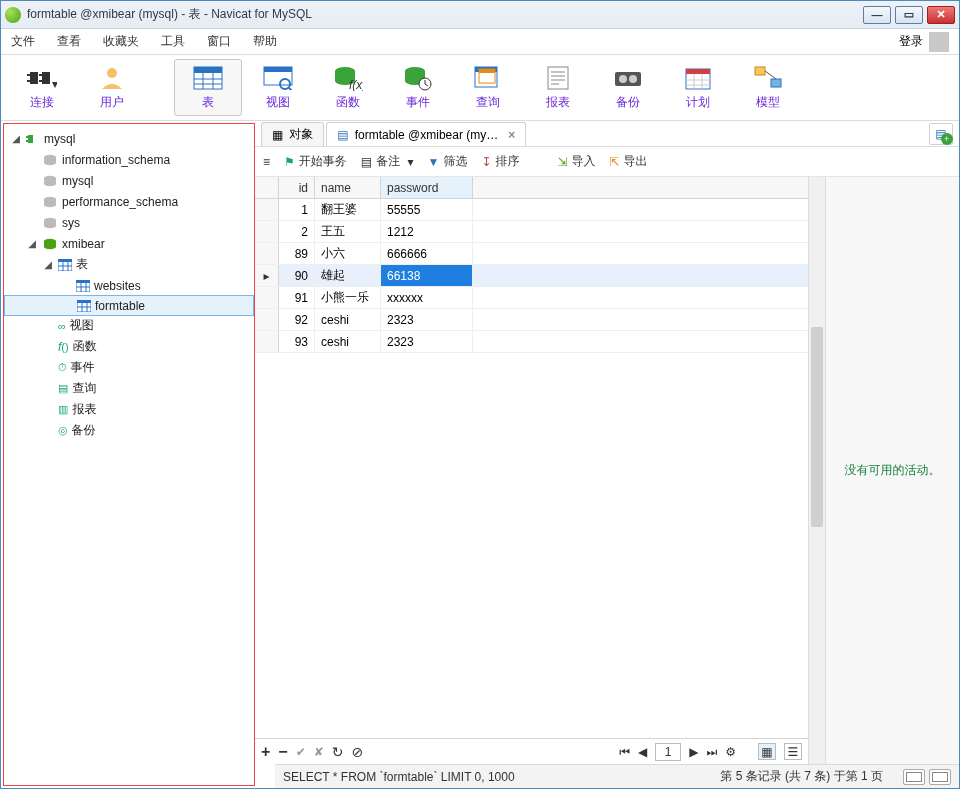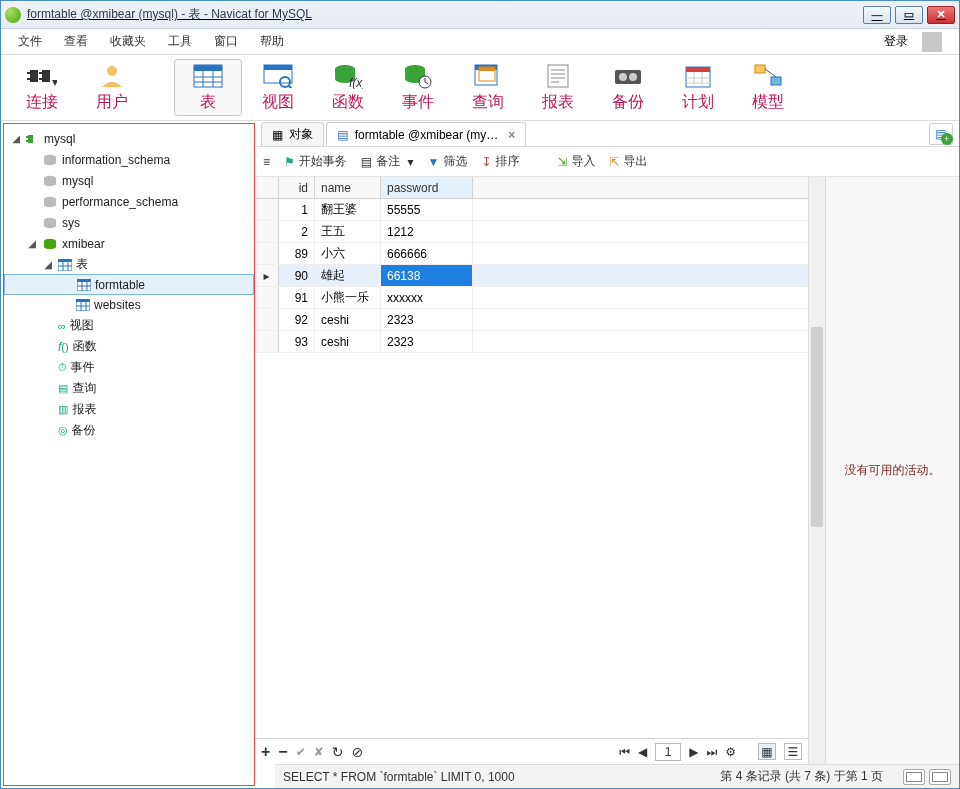--- a/index.html
+++ b/index.html
@@ -1,32 +1,32 @@
 <!DOCTYPE html>
 <html><head>
 <meta charset="utf-8">
 <style>
 * { box-sizing: border-box; margin: 0; padding: 0; font-family: "Microsoft YaHei", "Segoe UI", Tahoma, sans-serif; font-size: 12px; }
 html, body { width: 960px; height: 789px; background: #f0f0f0; overflow: hidden; }
 .window { width: 960px; height: 789px; background: #fff; border: 1px solid #4a8bc2; display: flex; flex-direction: column; }
-.titlebar { height: 28px; background: linear-gradient(#eef2f7,#e6ecf3); border-bottom:1px solid #c9d4e0; display:flex; align-items:center; padding:0 4px;text-decoration:underline; }
+.titlebar { height: 28px; background: linear-gradient(#eef2f7,#e6ecf3); border-bottom:1px solid #c9d4e0; display:flex; align-items:center; padding:0 4px; }
 .titlebar .icon { width:16px; height:16px; border-radius:50%; background:radial-gradient(circle at 30% 30%,#a6e05c,#4ca310); margin-right:6px; }
 .titlebar .title { flex:1; color:#2f3b4a; }
 .winbtns { display:flex; gap:4px; }
 .winbtn { width:28px; height:18px; border:1px solid #5a7fa6; background:linear-gradient(#f4f8fc,#d8e4f0); border-radius:2px; display:flex; align-items:center; justify-content:center; color:#2f3b4a; font-weight:bold; font-size:11px; }
 .winbtn.close { background:linear-gradient(#f07878,#c83030); border-color:#a02020; color:#fff; }
-.menubar { height:26px; border-bottom:1px solid #dcdcdc; display:flex; align-items:center; padding:0 17px; gap:22px; }
+.menubar { height:26px; border-bottom:1px solid #dcdcdc; display:flex; align-items:center; padding:0 10px; gap:22px; }
 .menubar .item { color:#333; cursor:default; }
 .menubar .spacer { flex:1; }
-.menubar .login { display:flex; align-items:center; gap:14px; }
+.menubar .login { display:flex; align-items:center; gap:6px; }
 .avatar-sq { width:20px; height:20px; background:#c8c8c8; }
 .toolbar { height:66px; border-bottom:1px solid #dcdcdc; display:flex; align-items:stretch; padding:0 6px; }
 .tbtn { width:68px; display:flex; flex-direction:column; align-items:center; justify-content:center; gap:2px; border:1px solid transparent; border-radius:3px; margin:4px 1px; }
 .tbtn.active { background:#f7f7f7; border-color:#c9c9c9; }
-.tbtn .lbl { color:#be185d; font-size:16px; }
+.tbtn .lbl { color:#6d28d9; font-size:12px; }
 .ticon { width:34px; height:28px; display:flex; align-items:center; justify-content:center; }
 svg { display:block; }
 .body { flex:1; display:flex; min-height:0; }
 .sidebar { width:252px; border:1px solid #e44; border-right:1px solid #e44; margin:2px 0 2px 2px; overflow:auto; background:#fff; }
 .tree { padding:4px 0; }
 .trow { display:flex; align-items:center; height:21px; padding-left:6px; gap:4px; white-space:nowrap; }
 .trow.sel { background:#e5f1fb; border:1px solid #7eb4ea; margin:-1px 0; }
 .tw { display:inline-block; width:12px; text-align:center; color:#555; font-size:10px; }
 .indent1 { padding-left:22px; } .indent2 { padding-left:38px; } .indent3 { padding-left:56px; }
 .trow .txt { color:#222; }
@@ -48,21 +48,21 @@
 .grow { display:flex; height:22px; border-bottom:1px solid #eee; }
 .gcell { border-right:1px solid #eee; padding:2px 6px; display:flex; align-items:center; }
 .gcell.rowh { width:24px; justify-content:center; background:#f7f7f7; border-right:1px solid #d4d4d4; color:#333; }
 .gcell.c-id { width:36px; justify-content:flex-end; } .gcell.c-name { width:66px; } .gcell.c-pass { width:92px; }
 .grow.sel .gcell.c-pass { background:#1e7fe0; color:#fff; }
 .grow.sel { background:#e8f0fb; }
 .gridfooter { height:26px; border-top:1px solid #d4d4d4; display:flex; align-items:center; padding:0 6px; gap:8px; color:#333; }
 .gridfooter .nav { margin-left:auto; display:flex; align-items:center; gap:8px; }
 .pgnum { width:26px; height:18px; border:1px solid #bbb; text-align:center; display:flex; align-items:center; justify-content:center; background:#fff; }
 .viewbtn { width:18px; height:17px; border:1px solid #bbb; display:flex; align-items:center; justify-content:center; }
-.actpanel { width:134px; border-left:1px solid #dcdcdc; display:flex; align-items:center; justify-content:center; color:#7f1d1d; background:#f7f7f7; }
+.actpanel { width:134px; border-left:1px solid #dcdcdc; display:flex; align-items:center; justify-content:center; color:#15803d; background:#f7f7f7; }
 .vscroll { width:17px; background:#f0f0f0; border-left:1px solid #dcdcdc; position:relative; }
 .vscroll .thumb { position:absolute; left:2px; right:2px; top:150px; height:200px; background:#cfcfcf; border-radius:2px; }
 .statusbar { height:24px; border-top:1px solid #dcdcdc; display:flex; align-items:center; padding:0 8px; color:#333; background:#f3f3f3;margin-left:20px; }
 .statusbar .spacer { flex:1; }
 .statusbar .sbtns { display:flex; gap:4px; }
 .sbtn { width:22px; height:16px; border:1px solid #aaa; border-radius:2px; background:#fff; position:relative; }
 .sbtn::before { content:""; position:absolute; inset:2px; border:1px solid #888; }
 .ellipsis { overflow:hidden; text-overflow:ellipsis; white-space:nowrap;text-align:center; }
 .dbico { width:16px;height:12px; display:inline-block; }
 .green { color:#4ca310; } .gray { color:#999; } .orange{color:#e08a1a;} .teal{color:#1aa586;}
@@ -281,41 +281,41 @@
             <span class="tw">◢</span>
             <svg width="14" height="12">
               <rect x="0" y="0" width="14" height="12" fill="#fff" stroke="#2a72c4"></rect>
               <rect x="0" y="0" width="14" height="3" fill="#2a72c4"></rect>
               <line x1="0" y1="7" x2="14" y2="7" stroke="#2a72c4"></line>
               <line x1="5" y1="0" x2="5" y2="12" stroke="#2a72c4"></line>
               <line x1="10" y1="0" x2="10" y2="12" stroke="#2a72c4"></line>
             </svg>
             <span class="txt">表</span>
           </div>
-          <div class="trow indent3 sel">
+          <div class="trow indent3 ">
             <span class="tw"></span>
             <svg width="14" height="12">
               <rect x="0" y="0" width="14" height="12" fill="#fff" stroke="#2a72c4"></rect>
               <rect x="0" y="0" width="14" height="3" fill="#2a72c4"></rect>
               <line x1="0" y1="7" x2="14" y2="7" stroke="#2a72c4"></line>
               <line x1="5" y1="0" x2="5" y2="12" stroke="#2a72c4"></line>
               <line x1="10" y1="0" x2="10" y2="12" stroke="#2a72c4"></line>
             </svg>
-            <span class="txt">formtable</span>
-          </div>
-          <div class="trow indent3 ">
+            <span class="txt">websites</span>
+          </div>
+          <div class="trow indent3 sel">
             <span class="tw"></span>
             <svg width="14" height="12">
               <rect x="0" y="0" width="14" height="12" fill="#fff" stroke="#2a72c4"></rect>
               <rect x="0" y="0" width="14" height="3" fill="#2a72c4"></rect>
               <line x1="0" y1="7" x2="14" y2="7" stroke="#2a72c4"></line>
               <line x1="5" y1="0" x2="5" y2="12" stroke="#2a72c4"></line>
               <line x1="10" y1="0" x2="10" y2="12" stroke="#2a72c4"></line>
             </svg>
-            <span class="txt">websites</span>
+            <span class="txt">formtable</span>
           </div>
           <div class="trow indent2 ">
             <span class="tw"></span>
             <span style="font-size:11px;color:#1aa586">∞</span>
             <span class="txt">视图</span>
           </div>
           <div class="trow indent2 ">
             <span class="tw"></span>
             <span style="font-size:11px;color:#1aa586"><i>f</i>()</span>
             <span class="txt">函数</span>
@@ -464,21 +464,21 @@
             <div class="thumb"></div>
           </div>
         <div class="actpanel">
           <span>没有可用的活动。</span>
         </div>
       </div>
 
       <div class="statusbar">
         <span>SELECT * FROM `formtable` LIMIT 0, 1000</span>
         <span class="spacer"></span>
-        <span>第 4 条记录 (共 7 条) 于第 1 页</span>
+        <span>第 5 条记录 (共 7 条) 于第 1 页</span>
         <span style="width:20px"></span>
         <span class="sbtns">
           <span class="sbtn"></span>
           <span class="sbtn"></span>
         </span>
       </div>
     </div>
   </div>
 </div>
 

